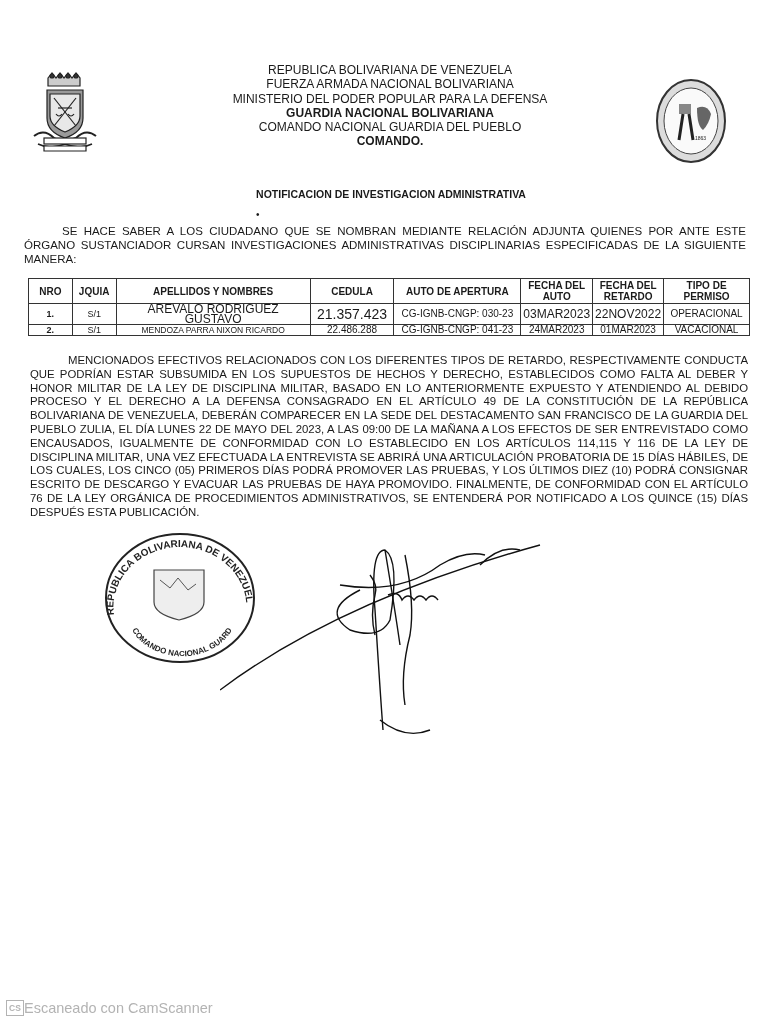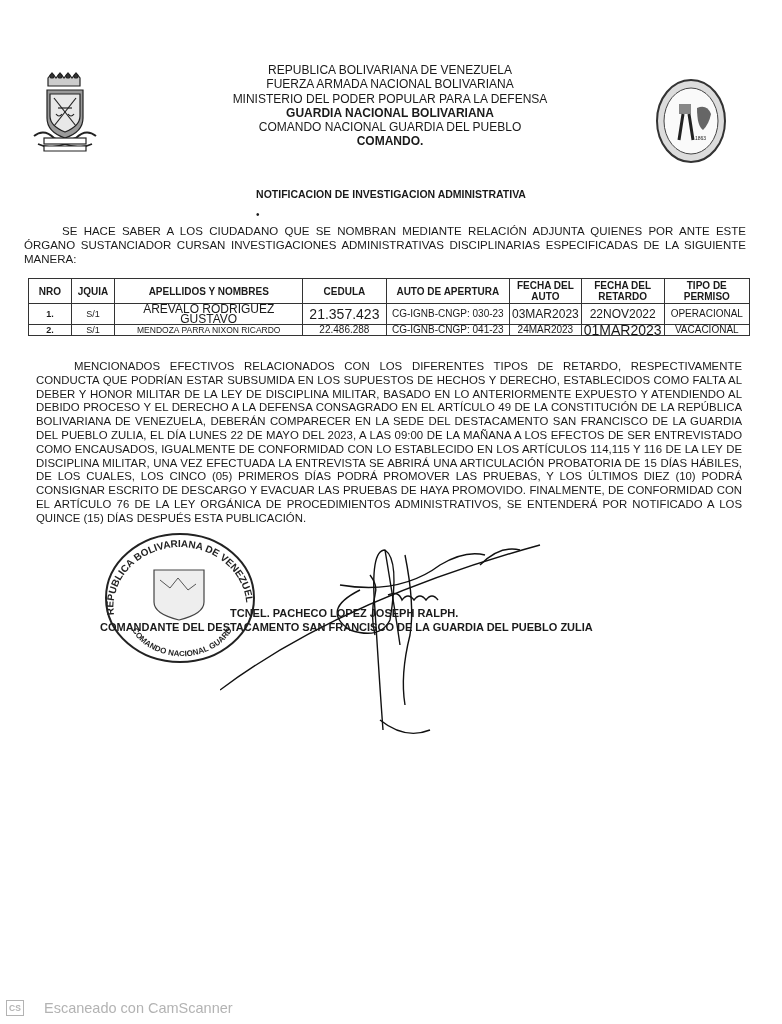--- a/index.html
+++ b/index.html
@@ -15,26 +15,26 @@
   .header .u { font-weight: bold; }
   .title { position: absolute; left: 0; width: 782px; top: 188px; text-align: center; font-size: 10.5px; font-weight: bold; }
   .dot { position: absolute; left: 256px; top: 209px; font-size: 10px; }
   .intro { position: absolute; left: 24px; top: 224px; width: 722px; font-size: 11.5px; line-height: 14px; text-align: justify; }
   .intro p { margin: 0; text-indent: 38px; }
   table.rel { position: absolute; left: 28px; top: 278px; width: 722px; border-collapse: collapse; font-size: 9px; }
   table.rel th, table.rel td { border: 1px solid #333; text-align: center; padding: 0 2px; }
   table.rel th { font-weight: bold; font-size: 10px; height: 24px; line-height: 11px; margin-top: 23px; }
   table.rel td { height: 10px; line-height: 10px; }
   .body-text { position: absolute; left: 28px; top: 352px; width: 722px; font-size: 11.4px; line-height: 13.8px; text-align: justify; }
-  .body-text p { margin: 8px; text-indent: 38px; }
+  .body-text p { margin: 2px; text-indent: 38px; }
   .sign { position: absolute; left: 100px; top: 606px; width: 620px; font-size: 11px; font-weight: bold; line-height: 14px; }
   .sign .l1 { padding-left: 412px; padding-left: 412px; }
   .stamp { position: absolute; left: 92px; top: 520px; width: 175px; height: 150px; }
   .signature { position: absolute; left: 220px; top: 470px; width: 360px; height: 280px; }
-  .footer { position: absolute; left: 6px; top: 1000px; font-size: 14.5px; color: #b3b3b3; display: flex; align-items: center; gap: 20px; }
+  .footer { position: absolute; left: 6px; top: 1000px; font-size: 14.5px; color: #b3b3b3; display: flex; align-items: center; gap: 0; }
   .cs-icon { width: 16px; height: 14px; border: 1.5px solid #b3b3b3; font-size: 8.5px; font-weight: bold; line-height: 14px; text-align: center; color: #b3b3b3; }
 </style>
 </head>
 <body>
 
 <div class="page">
 
   <svg class="logo-left" viewBox="0 0 70 88">
     <g fill="none" stroke="#222" stroke-width="1.2">
       <path d="M18 8 l4 -5 l4 5 l4 -5 l4 5 l4 -5 l4 5 l4 -5 l4 5 v8 h-32 z" fill="#ccc"></path>
@@ -115,21 +115,21 @@
         <td style="font-size:12px">22NOV2022</td>
         <td style="font-size:10px">OPERACIONAL</td>
       </tr>
       <tr>
         <td style="font-weight:bold">2.</td>
         <td>S/1</td>
         <td style="font-size:8.5px">MENDOZA PARRA NIXON RICARDO</td>
         <td style="font-size:10px">22.486.288</td>
         <td style="font-size:10px">CG-IGNB-CNGP: 041-23</td>
         <td style="font-size:10px">24MAR2023</td>
-        <td style="font-size:14px">01MAR2023</td>
+        <td style="font-size:10px">01MAR2023</td>
         <td style="font-size:10px">VACACIONAL</td>
       </tr>
     </tbody>
   </table>
 
   <div class="body-text">
     <p>MENCIONADOS EFECTIVOS RELACIONADOS CON LOS DIFERENTES TIPOS DE RETARDO, RESPECTIVAMENTE CONDUCTA QUE PODRÍAN ESTAR SUBSUMIDA EN LOS SUPUESTOS DE HECHOS Y DERECHO, ESTABLECIDOS COMO FALTA AL DEBER Y HONOR MILITAR DE LA LEY DE DISCIPLINA MILITAR, BASADO EN LO ANTERIORMENTE EXPUESTO Y ATENDIENDO AL DEBIDO PROCESO Y EL DERECHO A LA DEFENSA CONSAGRADO EN EL ARTÍCULO 49 DE LA CONSTITUCIÓN DE LA REPÚBLICA BOLIVARIANA DE VENEZUELA, DEBERÁN COMPARECER EN LA SEDE DEL DESTACAMENTO SAN FRANCISCO DE LA GUARDIA DEL PUEBLO ZULIA, EL DÍA LUNES 22 DE MAYO DEL 2023, A LAS 09:00 DE LA MAÑANA A LOS EFECTOS DE SER ENTREVISTADO COMO ENCAUSADOS, IGUALMENTE DE CONFORMIDAD CON LO ESTABLECIDO EN LOS ARTÍCULOS 114,115 Y 116 DE LA LEY DE DISCIPLINA MILITAR, UNA VEZ EFECTUADA LA ENTREVISTA SE ABRIRÁ UNA ARTICULACIÓN PROBATORIA DE 15 DÍAS HÁBILES, DE LOS CUALES, LOS CINCO (05) PRIMEROS DÍAS PODRÁ PROMOVER LAS PRUEBAS, Y LOS ÚLTIMOS DIEZ (10) PODRÁ CONSIGNAR ESCRITO DE DESCARGO Y EVACUAR LAS PRUEBAS DE HAYA PROMOVIDO. FINALMENTE, DE CONFORMIDAD CON EL ARTÍCULO 76  DE LA LEY ORGÁNICA DE PROCEDIMIENTOS ADMINISTRATIVOS, SE ENTENDERÁ POR NOTIFICADO A LOS QUINCE (15) DÍAS DESPUÉS ESTA PUBLICACIÓN.</p>
   </div>
 
   <svg class="stamp" viewBox="0 0 175 150">
@@ -155,22 +155,18 @@
       <path d="M165 80 q10 60 15 95"></path>
       <path d="M185 85 q10 50 5 80 q-10 40 -5 70"></path>
       <path d="M120 115 q60 10 100 -20 q25 -15 45 -10"></path>
       <path d="M168 125 q10 -5 14 5 q6 -8 12 0 q6 -8 12 0 q6 -8 12 0"></path>
       <path d="M0 220 q120 -90 320 -145"></path>
       <path d="M260 95 q20 -20 40 -15"></path>
       <path d="M160 250 q25 20 50 10"></path>
     </g>
   </svg>
 
-  <div class="sign">
-    <div class="l1" style="padding-left:130px">TCNEL. PACHECO LOPEZ JOSEPH RALPH.</div>
-    <div>COMANDANTE DEL DESTACAMENTO SAN FRANCISCO DE LA GUARDIA DEL PUEBLO ZULIA</div>
-  </div>
 
   <div class="footer">
     <span class="cs-icon">CS</span>
     <span>Escaneado con CamScanner</span>
   </div>
 </div>
 
 </body></html>

